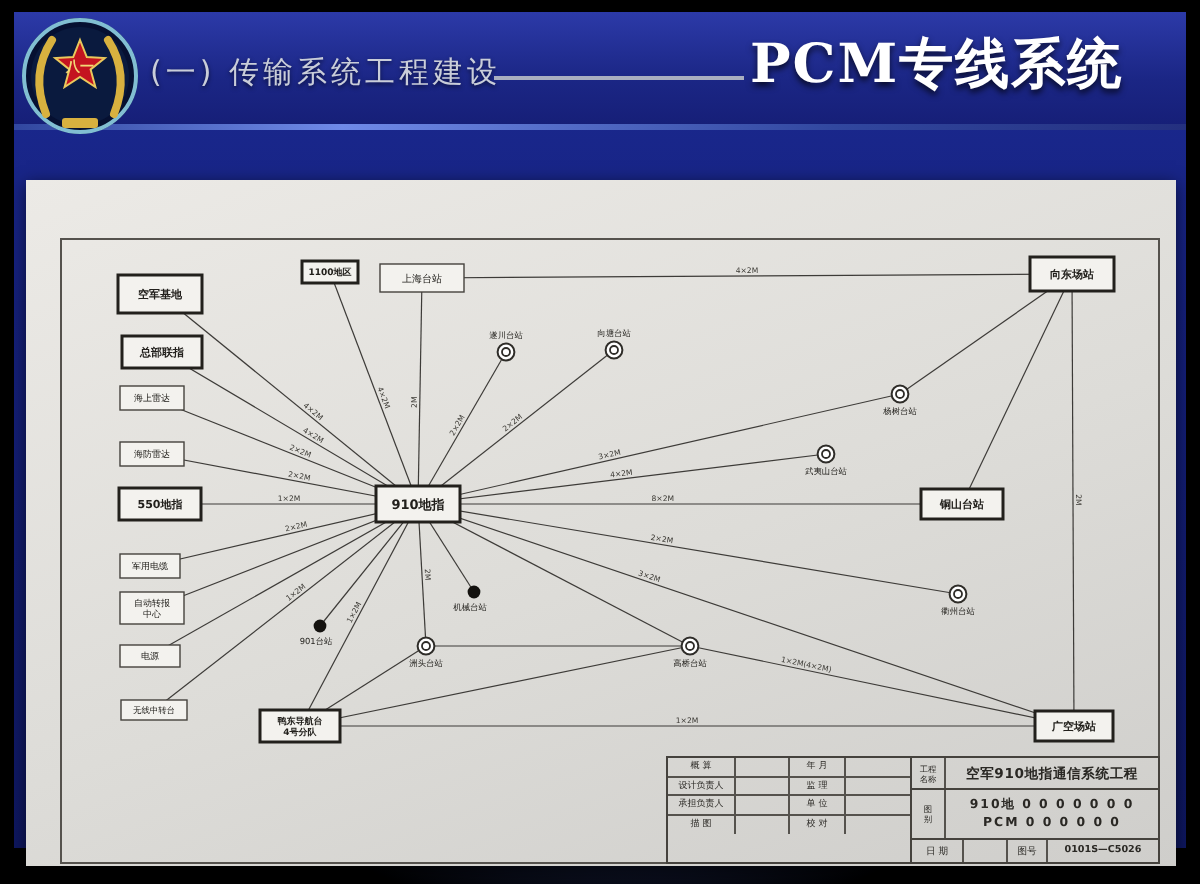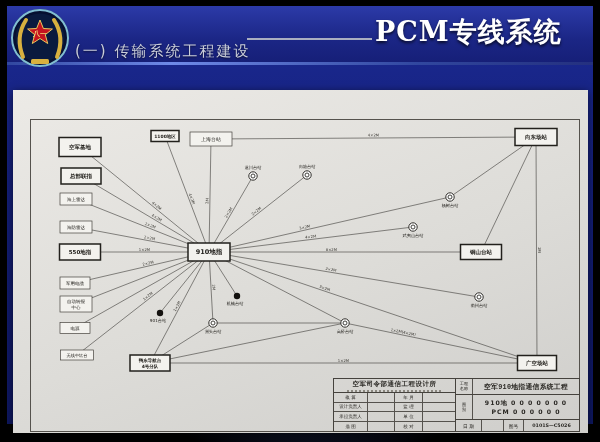--- a/index.html
+++ b/index.html
@@ -22,21 +22,20 @@
   }
   .header-line{
     position:absolute;left:0;top:56px;width:100%;height:3px;
     background:linear-gradient(90deg,#31479f 0%,#6f8ae8 28%,#31479f 70%,#24307f 100%);
   }
   .emblem{position:absolute;left:3px;top:1px;width:62px;height:66px;z-index:5;}
   .section-title{
     position:absolute;left:68px;top:21px;z-index:4;
     color:#c9cdd9;font-size:15px;letter-spacing:2px;text-shadow:0 1px 2px rgba(0,0,0,.6);
     white-space:nowrap;
-    margin-top:15px;
   }
   .title-dash{
     position:absolute;left:240px;top:32px;width:125px;height:0;
     border-top:2px solid #a9aec0;z-index:4;
   }
   .main-title{
     position:absolute;left:368px;top:8px;z-index:4;
     color:#ffffff;font-size:27px;font-weight:bold;letter-spacing:1px;
     font-family:"DejaVu Serif","Liberation Serif",serif;
     text-shadow:0 2px 3px rgba(0,0,0,.7);white-space:nowrap;
@@ -62,21 +61,21 @@
   .tb-org-name{font-size:6.5px;font-weight:bold;letter-spacing:.5px;white-space:nowrap;}
   .tb-org-sub{margin:1px auto 0;width:96px;height:2px;
     background:repeating-linear-gradient(90deg,#8b8880 0 2px,transparent 2px 4px);}
   .tb-grid{display:grid;grid-template-columns:34px 27px 28px 32px;grid-auto-rows:9.5px;}
   .tb-grid>div{border-bottom:1px solid #55524d;border-right:1px solid #55524d;
     font-size:4.5px;display:flex;align-items:center;justify-content:center;
     white-space:nowrap;overflow:hidden;}
   .tb-grid>div:nth-child(4n){border-right:none;}
   .tb-grid>div:nth-child(n+13){border-bottom:none;}
   .tb-right{position:absolute;left:122px;top:0;width:123px;height:52px;}
-  .tb-row1{height:16px;border-bottom:1px solid #45423d;display:flex;font-family:Liberation Mono, monospace;}
+  .tb-row1{height:16px;border-bottom:1px solid #45423d;display:flex;}
   .tb-row2{height:25px;border-bottom:1px solid #45423d;display:flex;}
   .tb-row3{height:11px;display:flex;font-size:4.8px;}
   .tb-lblcol{width:17px;border-right:1px solid #55524d;display:flex;flex-direction:column;
     align-items:center;justify-content:center;font-size:4.2px;line-height:5px;}
   .tb-project{flex:1;display:flex;align-items:center;justify-content:center;
     font-size:6.8px;font-weight:bold;white-space:nowrap;letter-spacing:.3px;}
   .tb-fig{flex:1;display:flex;flex-direction:column;align-items:center;justify-content:center;
     font-size:6.2px;font-weight:bold;line-height:9px;letter-spacing:1px;white-space:nowrap;}
   .tb-row3>div{display:flex;align-items:center;justify-content:center;border-right:1px solid #55524d;}
   .tb-date{width:26px;}
@@ -221,24 +220,20 @@
         <circle cx="345" cy="323" r="2" fill="none" stroke="#2e2c28" stroke-width="0.9"></circle>
         <text x="345" y="333" text-anchor="middle" font-size="4.2" fill="#22201c">高桥台站</text>
         <circle cx="160" cy="313" r="3.2" fill="#14120f"></circle>
         <text x="158" y="322" text-anchor="middle" font-size="4.2" fill="#22201c">901台站</text>
         <circle cx="237" cy="296" r="3.2" fill="#14120f"></circle>
         <text x="235" y="305" text-anchor="middle" font-size="4.2" fill="#22201c">机械台站</text>
       </svg>
 
     <div class="tb">
       <div class="tb-left">
-        <div class="tb-org">
-          <div class="tb-org-name">空军司令部通信工程设计所</div>
-          <div class="tb-org-sub"></div>
-        </div>
         <div class="tb-grid">
           <div>概 算</div>
           <div></div>
           <div>年 月</div>
           <div></div>
           <div>设计负责人</div>
           <div></div>
           <div>监 理</div>
           <div></div>
           <div>承担负责人</div>

